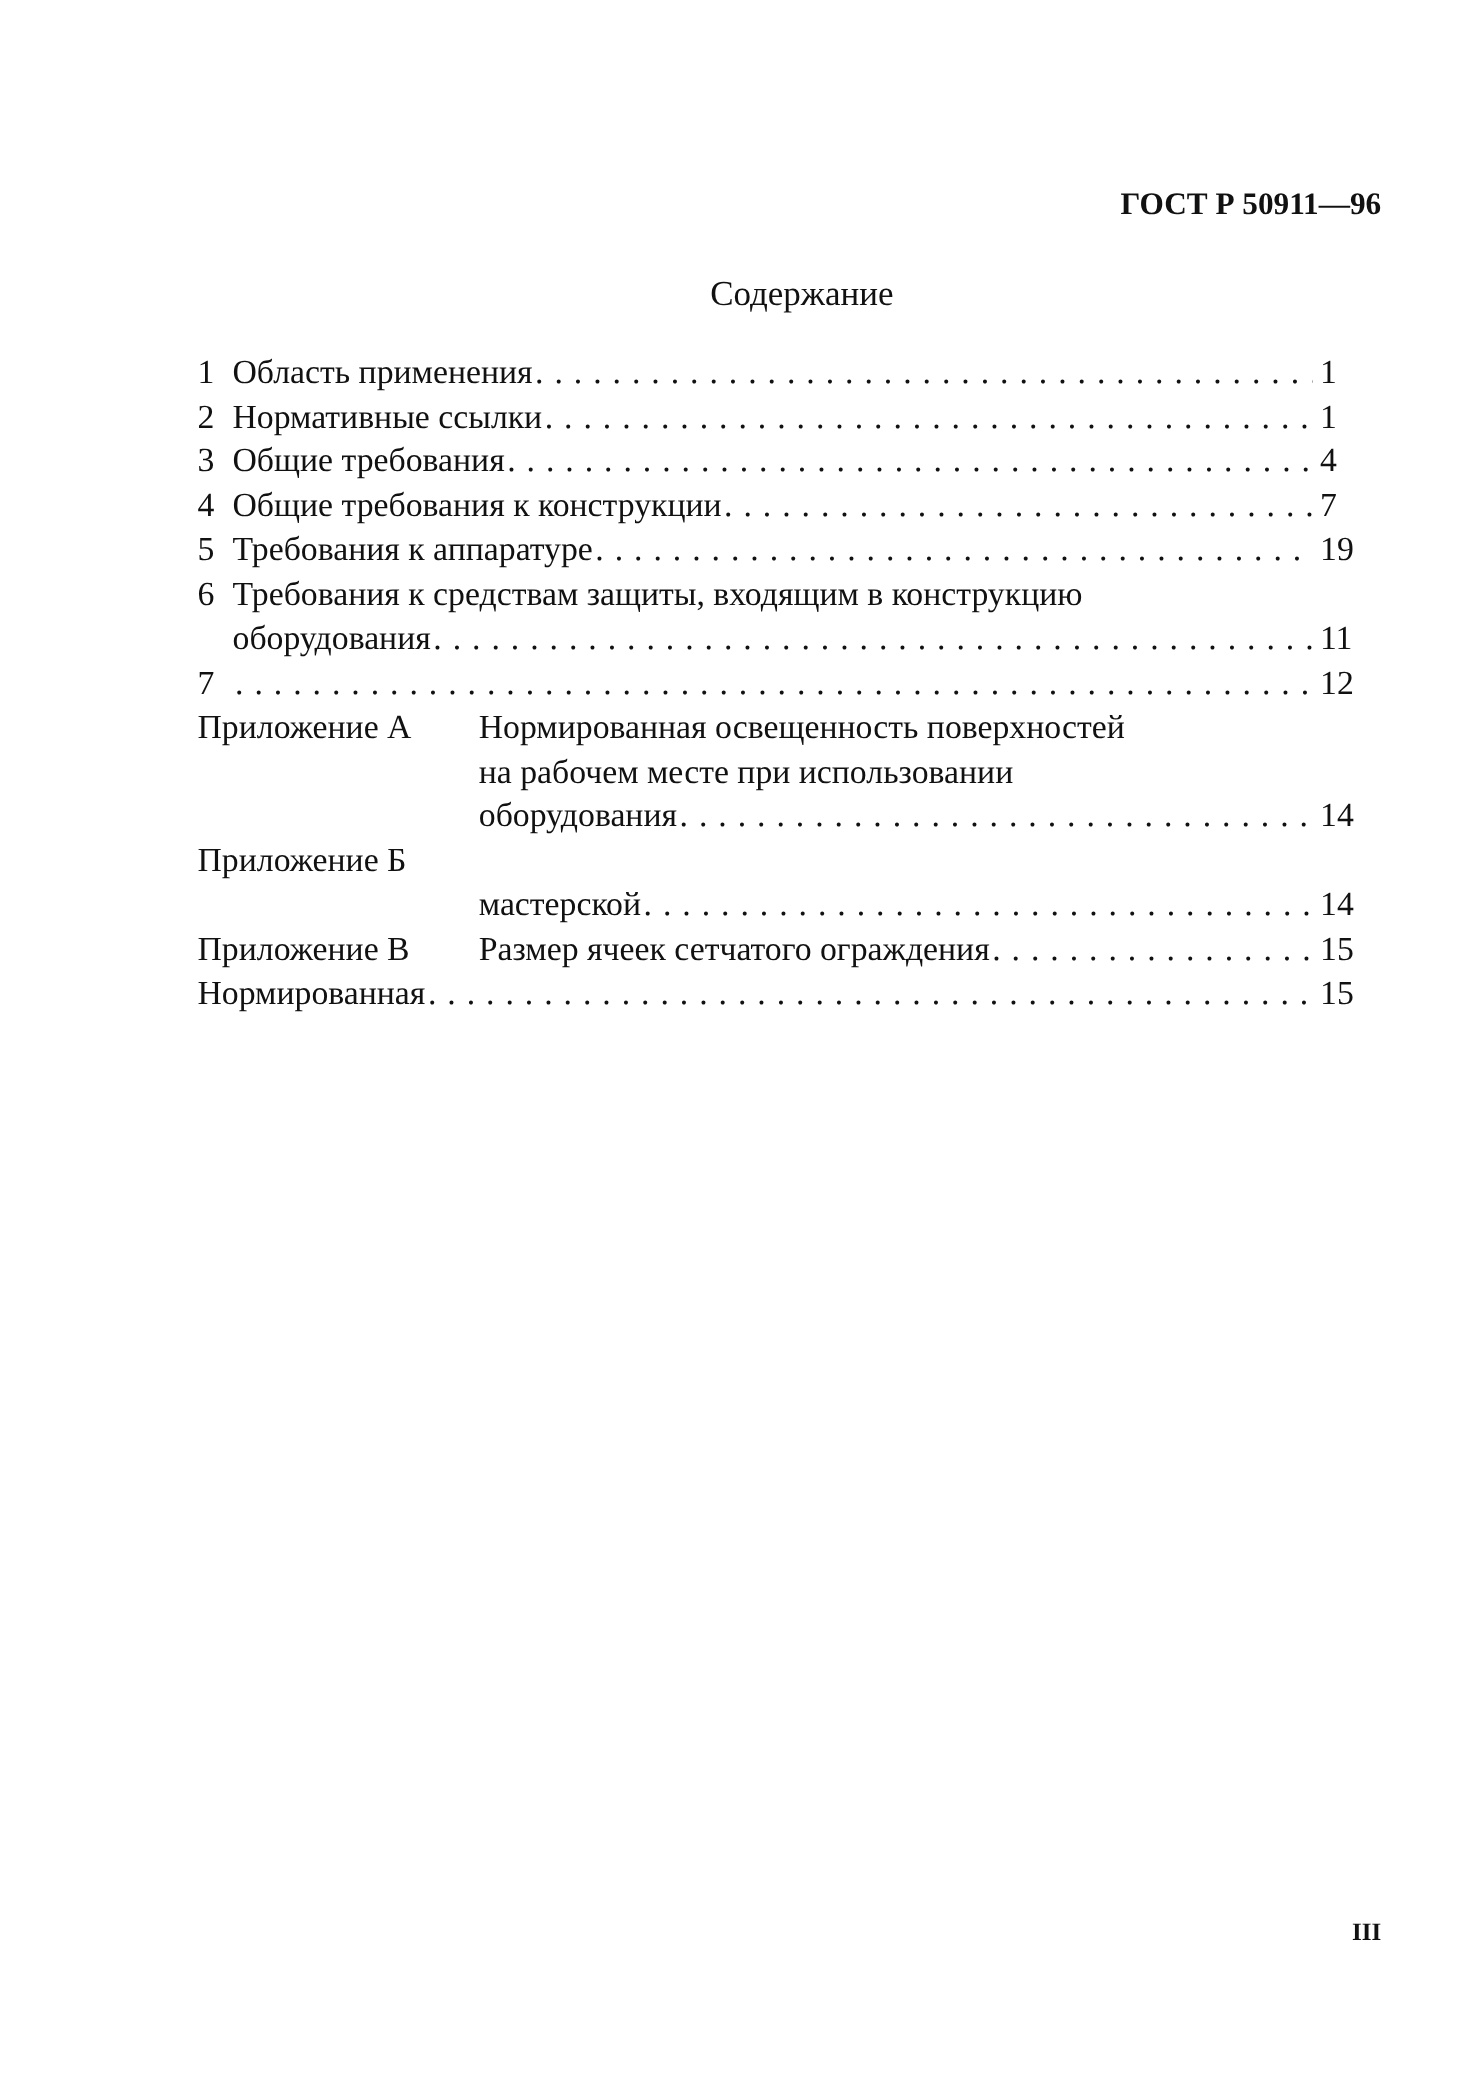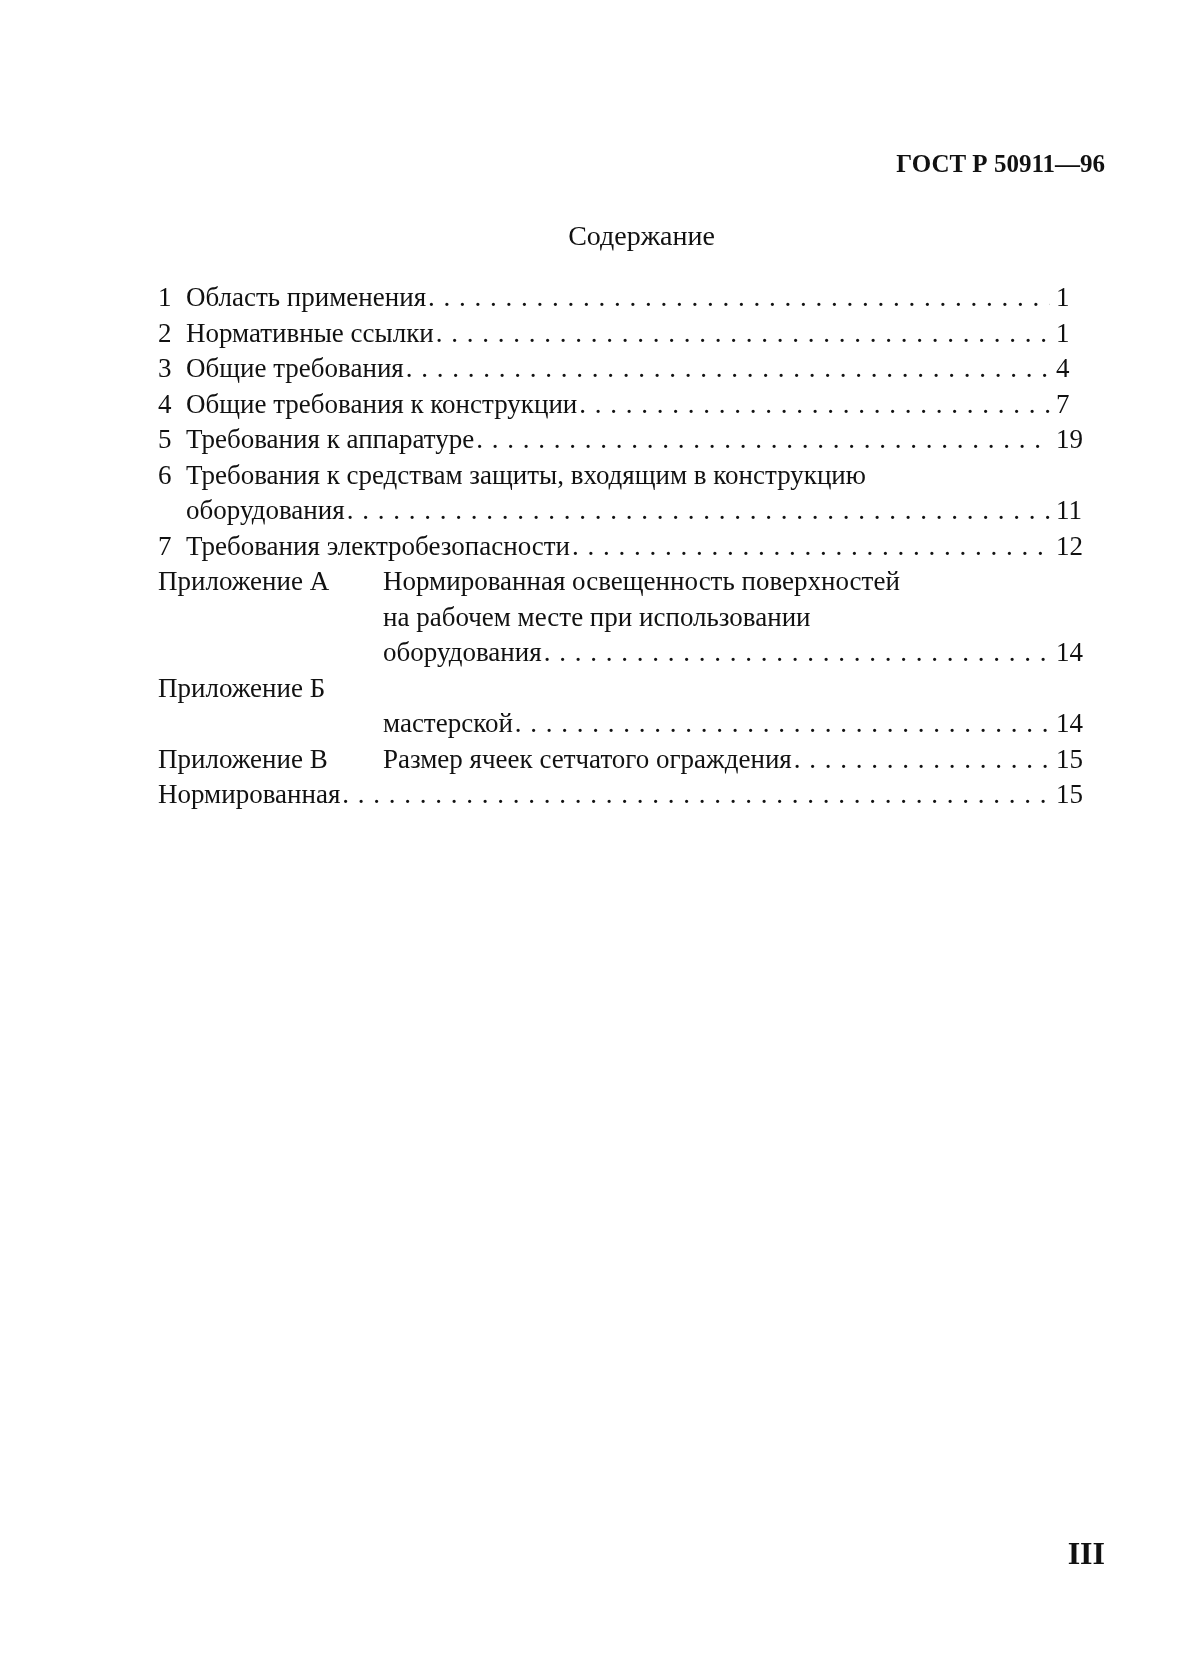--- a/index.html
+++ b/index.html
@@ -50,21 +50,21 @@
     }
     .leader::before {
       content: ". . . . . . . . . . . . . . . . . . . . . . . . . . . . . . . . . . . . . . . . . . . . . . . . . . . . . . . . . . . . . . . . . . . . . . . . . . . . . . . . . . . . . . . . . . . . . . . .";
       letter-spacing: 1px;
     }
     .page { width: 42px; flex: none; text-align: left; }
     .spacer { flex: 1; }
     .page-num {
       position: absolute;
       right: 82px; top: 1535px;
-      font-size: 32px; font-weight: bold;
+      font-size: 20px; font-weight: bold;
     }
   </style>
 </head>
 <body>
 
 <div class="doc-code">ГОСТ Р 50911—96</div>
 <div class="toc-title">Содержание</div>
 
 <div class="toc">
 
@@ -110,21 +110,20 @@
   </div>
   <div class="row">
     <span class="indent-sec"></span>
     <span class="text">оборудования</span>
     <span class="leader"></span>
     <span class="page">11</span>
   </div>
 
   <div class="row">
     <span class="num">7</span>
-    <span class="text">Требования электробезопасности</span>
     <span class="leader"></span>
     <span class="page">12</span>
   </div>
 
   <div class="row">
     <span class="app-label">Приложение А</span>
     <span class="text">Нормированная освещенность поверхностей</span>
     <span class="spacer"></span>
   </div>
   <div class="row">

